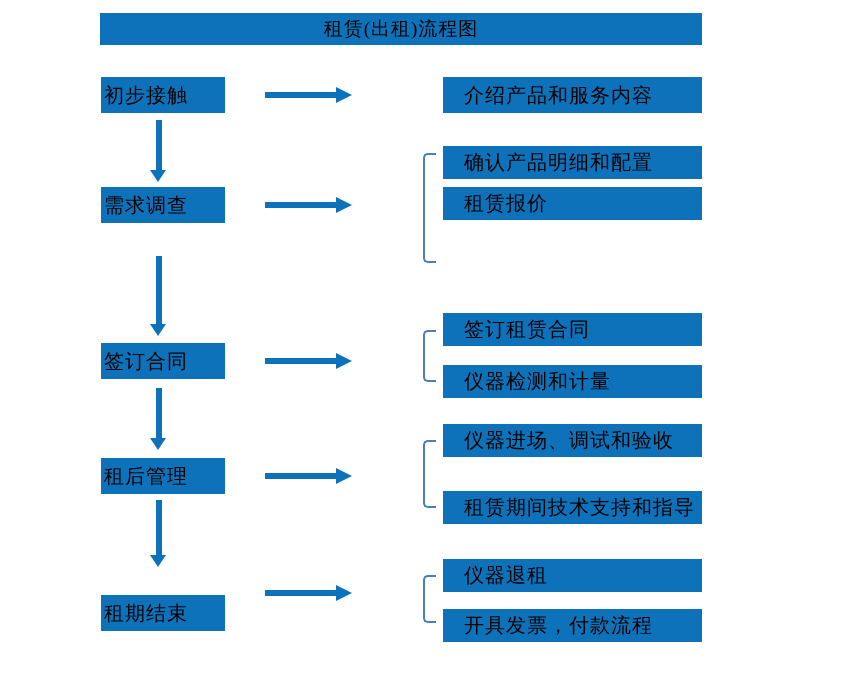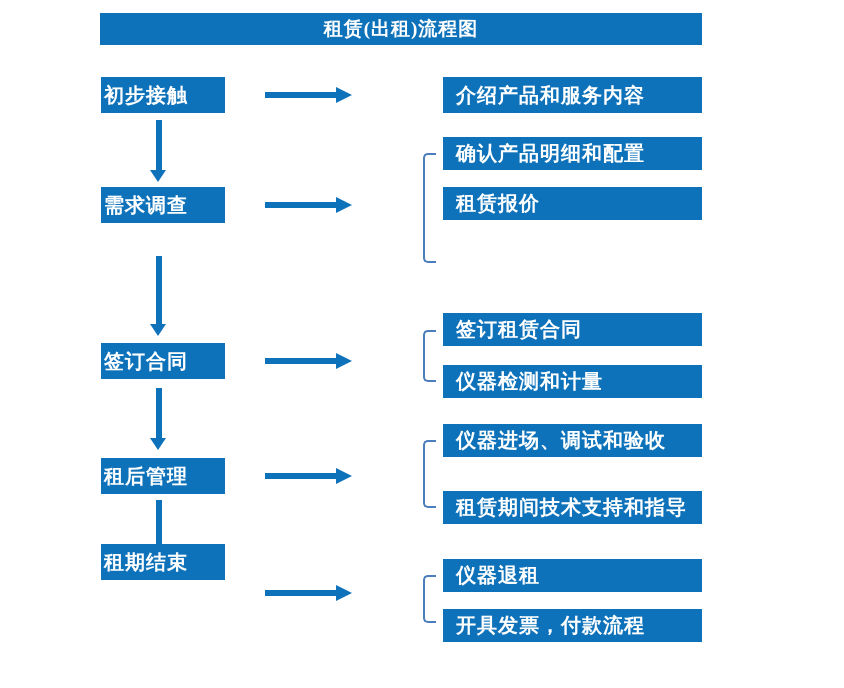--- a/index.html
+++ b/index.html
@@ -6,42 +6,42 @@
   #canvas{
     position:relative;
     width:844px;height:688px;
     background:#ffffff;
     font-family:"Liberation Serif","DejaVu Serif",serif;
     overflow:hidden;
   }
   .box{
     position:absolute;
     background:var(--blue,#0E72BA);
-    color:#ffffff;
-    font-weight:bold;
+    color:#000000;
+    font-weight:normal;
     font-size:19px;
     letter-spacing:1px;
     white-space:nowrap;
     display:flex;
     align-items:center;
     box-sizing:border-box;
   }
   .title-bar{
     left:100px;top:13px;width:602px;height:32px;
     justify-content:center;
     font-size:19px;
   }
   .stage{
     left:101px;width:124px;height:36px;
     padding-left:3px;
     font-size:20px;
   }
   .output{
     left:443px;width:259px;height:33px;
-    padding-left:13px;
+    padding-left:21px;
     font-size:20px;
   }
   .output.tall{height:36px;}
   
   .h-arrow{
     position:absolute;
     left:265px;width:87px;height:16px;
   }
   .h-arrow::before{
     content:"";position:absolute;
@@ -91,40 +91,40 @@
 
   <div class="box stage" style="top:77px">初步接触</div>
   <div class="h-arrow" style="top:87px"></div>
   <div class="box output tall" style="top:77px">介绍产品和服务内容</div>
 
   <div class="v-arrow" style="top:120px;height:62px"></div>
 
   <div class="box stage" style="top:187px">需求调查</div>
   <div class="h-arrow" style="top:197px"></div>
   <div class="bracket" style="top:153px;height:110px"></div>
-  <div class="box output" style="top:137px">确认产品明细和配置</div>
+  <div class="box output" style="top:146px">确认产品明细和配置</div>
   <div class="box output" style="top:187px">租赁报价</div>
 
   <div class="v-arrow" style="top:256px;height:80px"></div>
 
   <div class="box stage" style="top:343px">签订合同</div>
   <div class="h-arrow" style="top:353px"></div>
   <div class="bracket" style="top:330px;height:52px"></div>
   <div class="box output" style="top:365px">仪器检测和计量</div>
   <div class="box output" style="top:313px">签订租赁合同</div>
 
   <div class="v-arrow" style="top:388px;height:62px"></div>
 
   <div class="box stage" style="top:458px">租后管理</div>
   <div class="h-arrow" style="top:468px"></div>
   <div class="bracket" style="top:440px;height:68px"></div>
   <div class="box output" style="top:424px">仪器进场、调试和验收</div>
   <div class="box output" style="top:491px">租赁期间技术支持和指导</div>
 
   <div class="v-arrow" style="top:500px;height:67px"></div>
 
-  <div class="box stage" style="top:544px">租期结束</div>
+  <div class="box stage" style="top:595px">租期结束</div>
   <div class="h-arrow" style="top:585px"></div>
   <div class="bracket" style="top:575px;height:48px"></div>
   <div class="box output" style="top:559px">仪器退租</div>
   <div class="box output" style="top:609px">开具发票，付款流程</div>
 
 </div>
 
 </body></html>

